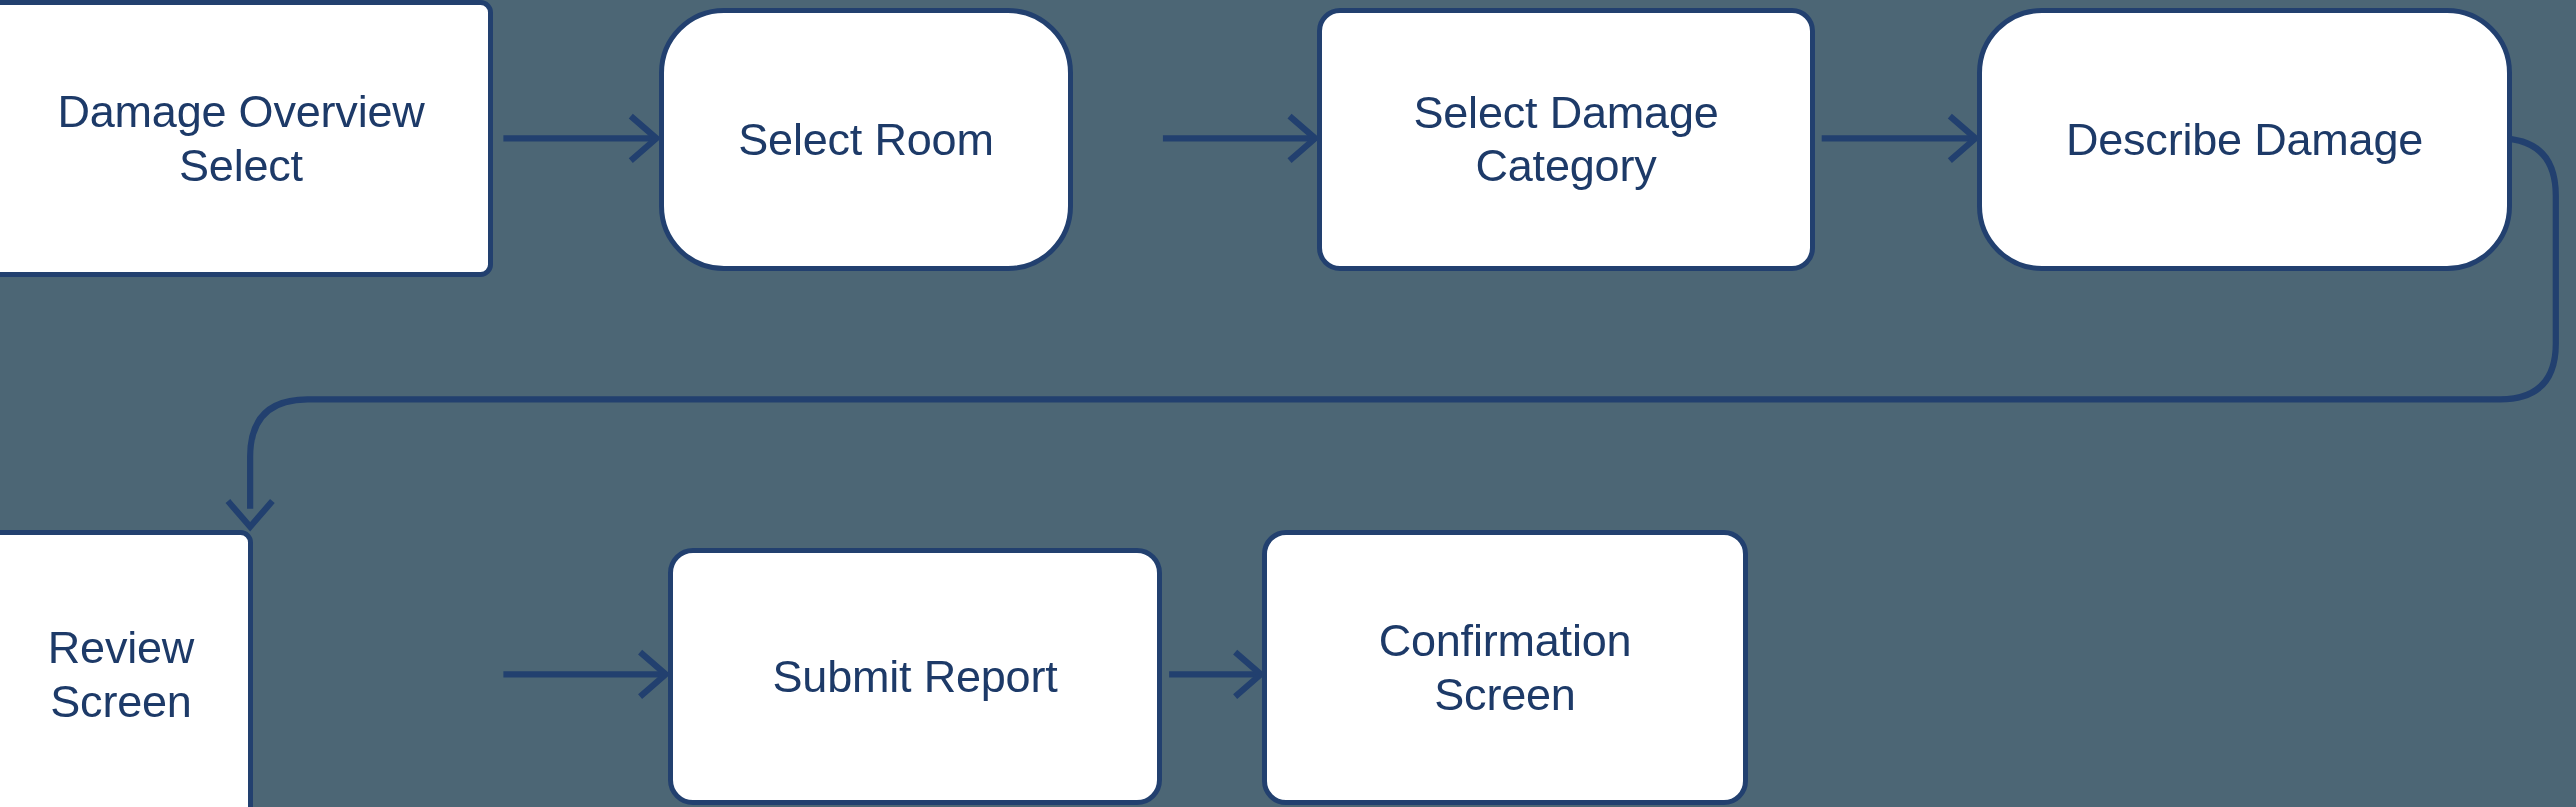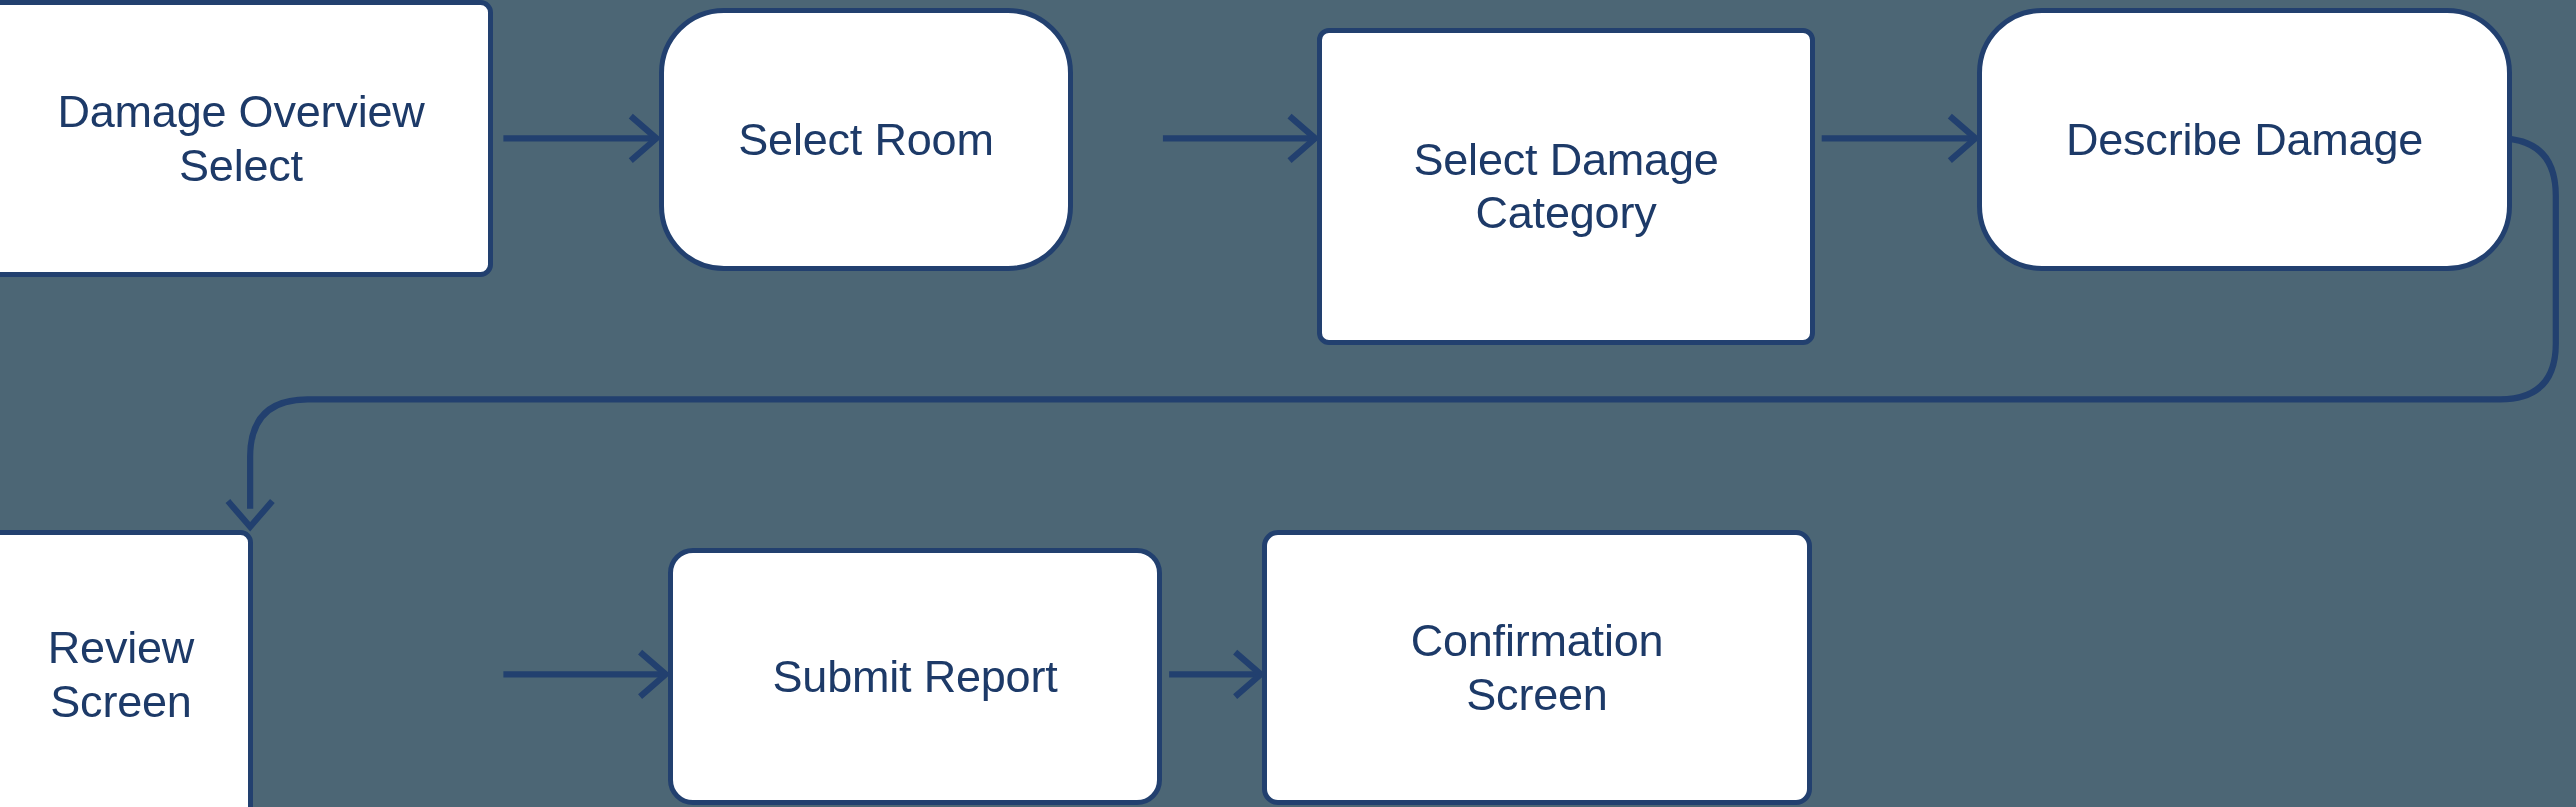--- a/index.html
+++ b/index.html
@@ -53,44 +53,43 @@
     width: 504px; height: 277px;
     border-radius: 12.4px;
   }
   #node-select-room {
     left: 659px;  top: 7.8px;
     width: 414px; height: 263px;
     border-radius: 65px;
   }
   #node-select-damage-category {
     left: 1317px; top: 7.8px;
-    width: 498px; height: 317px;
-    border-radius: 12px;
-    margin-top: 20px;
+    width: 498px; height: 263px;
+    border-radius: 23px;
   }
   #node-describe-damage {
     left: 1977px; top: 7.8px;
     width: 535px; height: 263px;
     border-radius: 65px;
   }
   
   #node-review-screen {
     left: -11px;  top: 530px;
     width: 264px; height: 289px;
     border-radius: 12.4px;
   }
   #node-submit-report {
     left: 668px;  top: 548px;
     width: 494px; height: 257px;
     border-radius: 25px;
   }
   #node-confirmation-screen {
     left: 1262px; top: 530px;
-    width: 550px; height: 275px;
-    border-radius: 16px;
+    width: 486px; height: 275px;
+    border-radius: 24px;
   }
 </style>
 </head>
 <body>
 
 <div id="flow-canvas">
 
   <svg id="edge-layer" viewBox="0 0 3316 1040" width="2576" height="808">
     <defs>
       <g id="arrow-right-glyph">

